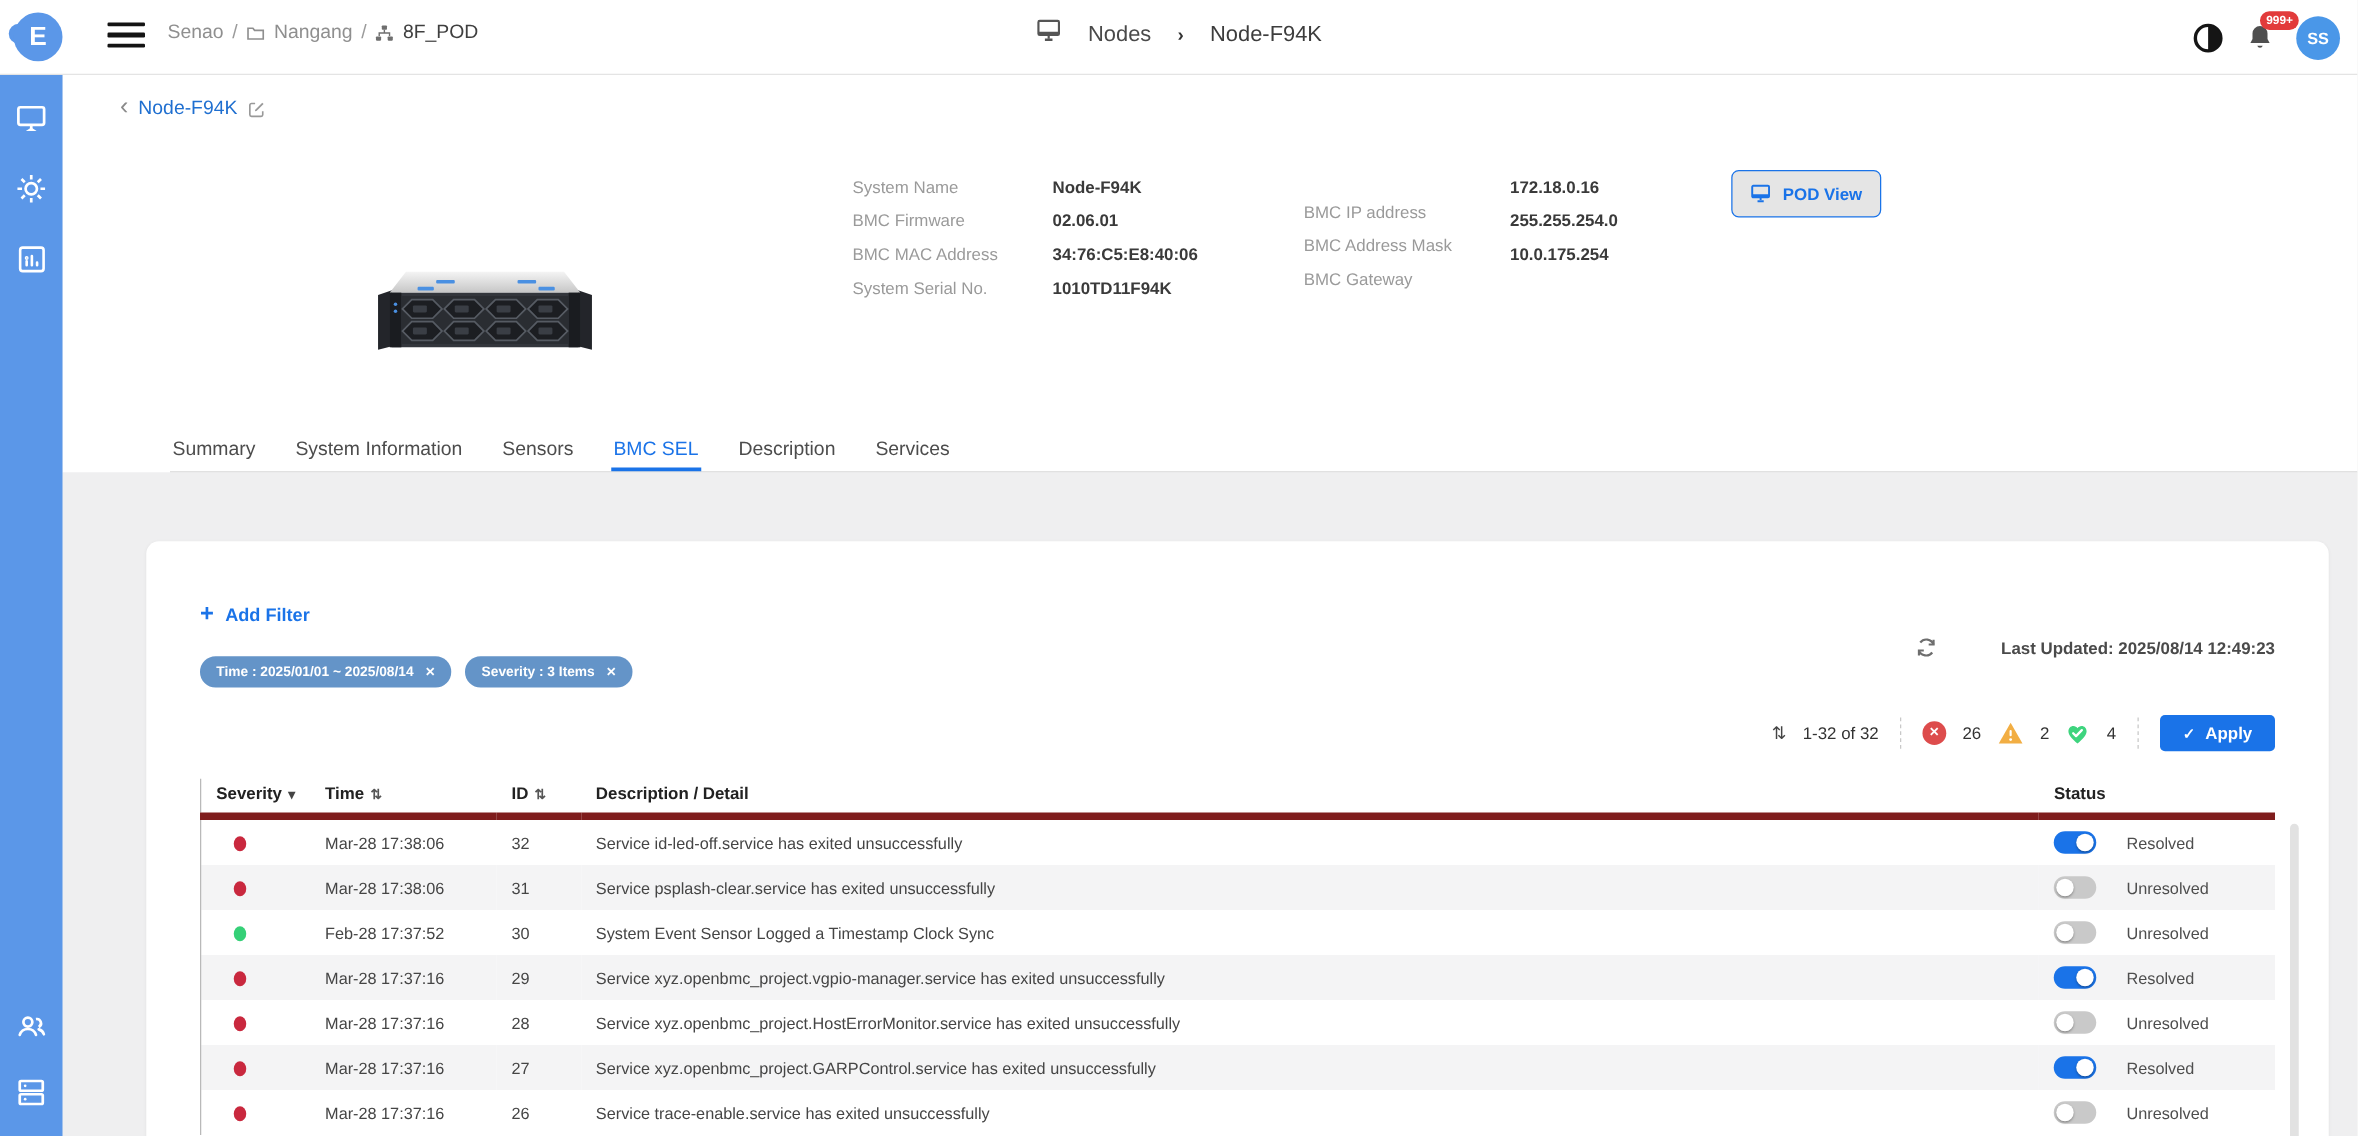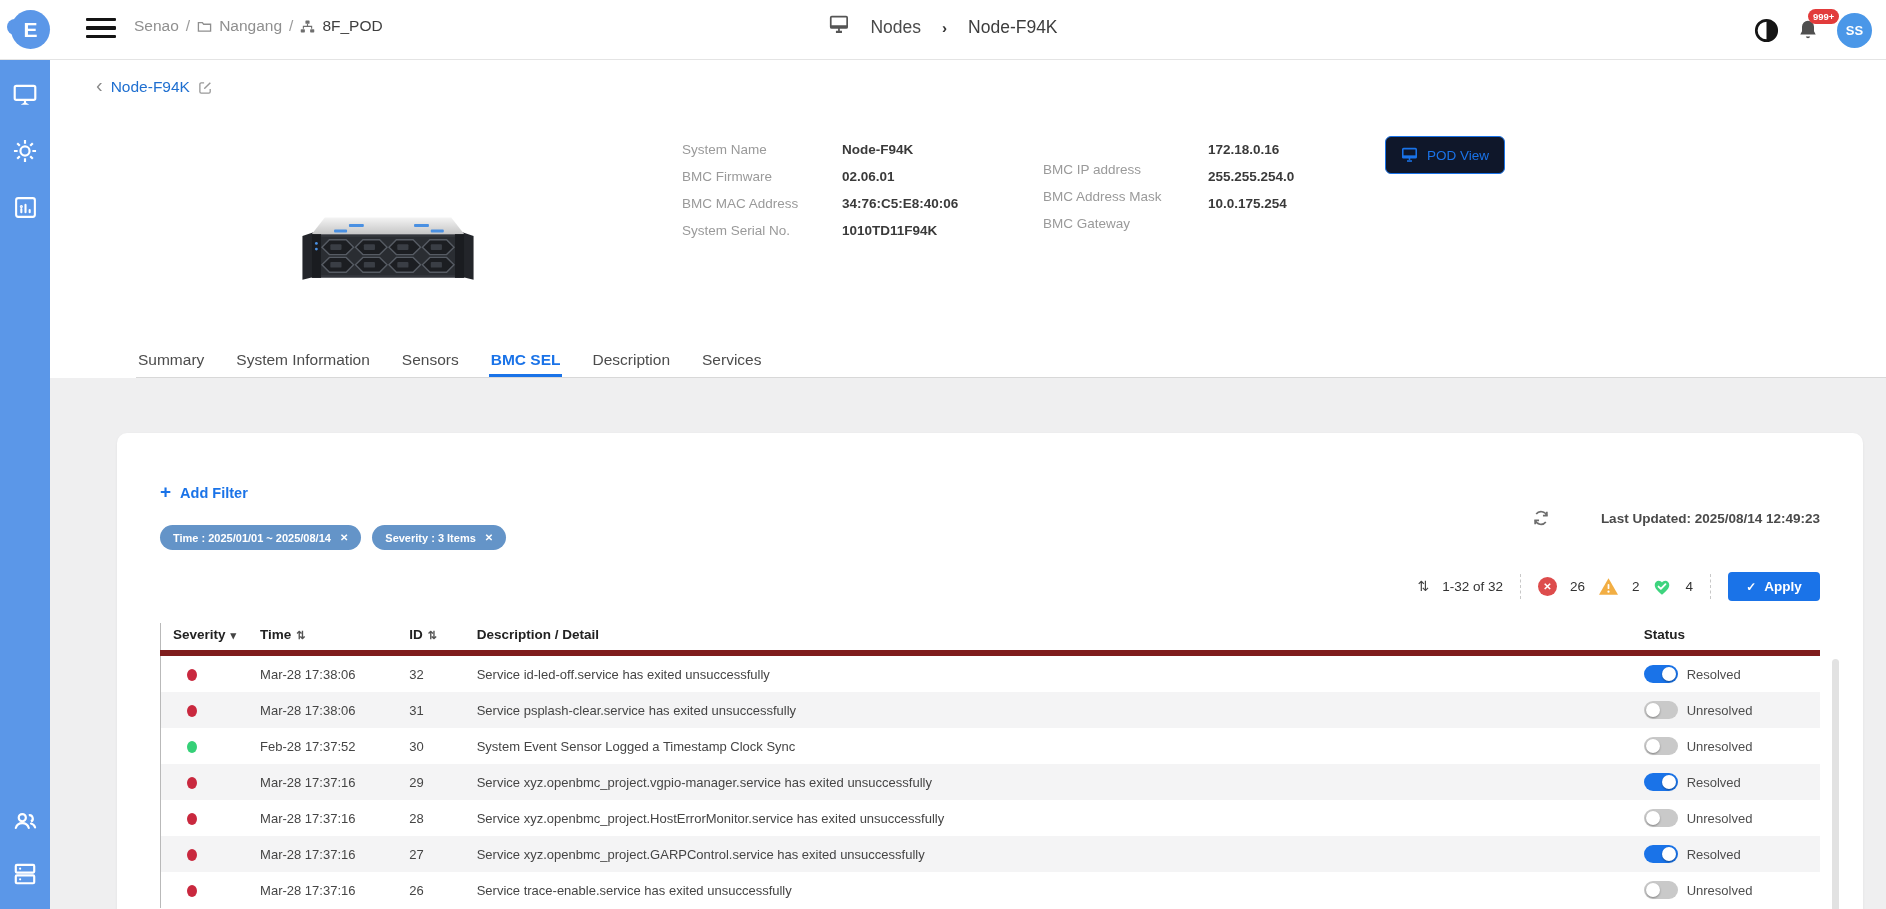--- a/index.html
+++ b/index.html
@@ -38,26 +38,26 @@
   .back-link { color:#1f6fd0; font-weight:500; cursor:pointer; }
   .server-img { position:absolute; left:245px; top:128px; }
   .info-grid { position:absolute; top:76px; font-size:13.5px; }
   .info-grid.left { left:632px; }
   .info-grid.right { left:993px; }
   .info-row { display:flex; height:27px; align-items:center; }
   .info-grid.left .info-label { width:160px; }
   .info-grid.right .info-label { width:165px;margin-top:40px; }
   .info-label { color:#9a9a9a; }
   .info-value { color:#3a3a3a; font-weight:600; }
-  .pod-view-btn { position:absolute; left:1335px; top:76px; width:120px; height:38px; background:#0f172a; border:1px solid var(--accent,#1a73e8); border-radius:6px; color:var(--accent,#1a73e8); font-size:13.5px; font-weight:normal; display:flex; align-items:center; justify-content:center; gap:9px; cursor:pointer; font-family:inherit;text-align:center; }
+  .pod-view-btn { position:absolute; left:1335px; top:76px; width:120px; height:38px; background:#e5e5e5; border:1px solid var(--accent,#1a73e8); border-radius:6px; color:var(--accent,#1a73e8); font-size:13.5px; font-weight:bold; display:flex; align-items:center; justify-content:center; gap:9px; cursor:pointer; font-family:inherit;text-align:center; }
 
   
   .tabs { position:absolute; left:86px; right:0; bottom:0; height:34px; border-bottom:1px solid #d8d8d8; display:flex; gap:28px; }
   .tab { background:none; border:none; border-bottom:3px solid transparent; font-family:inherit; font-size:15.5px; color:#4c4c4c; padding:0 2px; cursor:pointer; line-height:29px; }
-  .tab[data-active="true"] { color:var(--accent,#1a73e8); font-weight:bold; border-bottom-color:var(--accent,#1a73e8); }
+  .tab[data-active="true"] { color:var(--accent,#1a73e8); font-weight:normal; border-bottom-color:var(--accent,#1a73e8); }
 
   
   .gray-area { position:absolute; left:50px; top:378px; width:1836px; height:531px; background:#efeff0; }
   .card { position:absolute; left:117px; top:433px; width:1746px; height:620px; background:#fff; border-radius:10px; box-shadow:0 1px 3px rgba(0,0,0,0.06); }
 
   .add-filter { position:absolute; left:43px; top:52px; display:flex; align-items:center; gap:9px; color:var(--accent,#1a73e8); font-size:14.5px; font-weight:600; cursor:pointer; }
   .plus-icon::before { content:"+"; font-size:19px; font-weight:bold; line-height:14px; }
   .chips { position:absolute; left:43px; top:92px; display:flex; gap:11px; }
   .chip { background:var(--chip,#6494c8); color:#fff; height:25px; border-radius:13px; padding:0 13px; display:flex; align-items:center; gap:9px; font-size:11px; font-weight:bold; cursor:pointer; }
   .chip-close { font-size:10px; cursor:pointer; }
@@ -79,21 +79,21 @@
   
   .sel-table { position:absolute; left:43px; top:190px; width:1660px; border-collapse:collapse; border-left:1px solid #b9b9b9; }
   .sel-table th { text-align:left; font-size:13.5px; font-weight:bold; color:#222; padding:4px 12px 8px; border-bottom:6px solid #7f1d1d; white-space:nowrap; }
   .sort-both::after { content:"⇅"; font-size:11px; color:#555; margin-left:5px; }
   .sort-desc::after { content:"▾"; font-size:11px; color:#444; margin-left:5px; }
   .sel-table td { height:36px; padding:0 12px; font-size:13px; color:#454545; white-space:nowrap; }
   .sel-table tbody tr:nth-child(even) { background:#f4f4f5; }
   .dot { display:inline-block; width:10px; height:12px; border-radius:50%; margin-left:14px; vertical-align:middle; }
   .dot[data-sev="critical"] { background:var(--severity_critical,#c9283e); }
   .dot[data-sev="ok"] { background:var(--severity_ok,#35d077); }
-  .td-status { display:flex; align-items:center; gap:9px; height:36px; }
+  .td-status { display:flex; align-items:center; gap:24px; height:36px; }
   .toggle { position:relative; width:34px; height:18px; border-radius:9px; background:#c9c9c9; display:inline-block; cursor:pointer; flex:none; }
   .toggle::after { content:""; position:absolute; top:2px; left:2px; width:14px; height:14px; border-radius:50%; background:#fff; box-shadow:0 1px 2px rgba(0,0,0,0.35); transition:left .1s; }
   .toggle[data-on="true"] { background:var(--accent,#1a73e8); }
   .toggle[data-on="true"]::after { left:18px; }
   .status-label { color:#4e4e4e; }
   .table-scrollbar { position:absolute; right:24px; top:226px; width:7px; height:370px; background:#e2e2e2; border-radius:4px; }
 </style>
 </head>
 <body>
 

